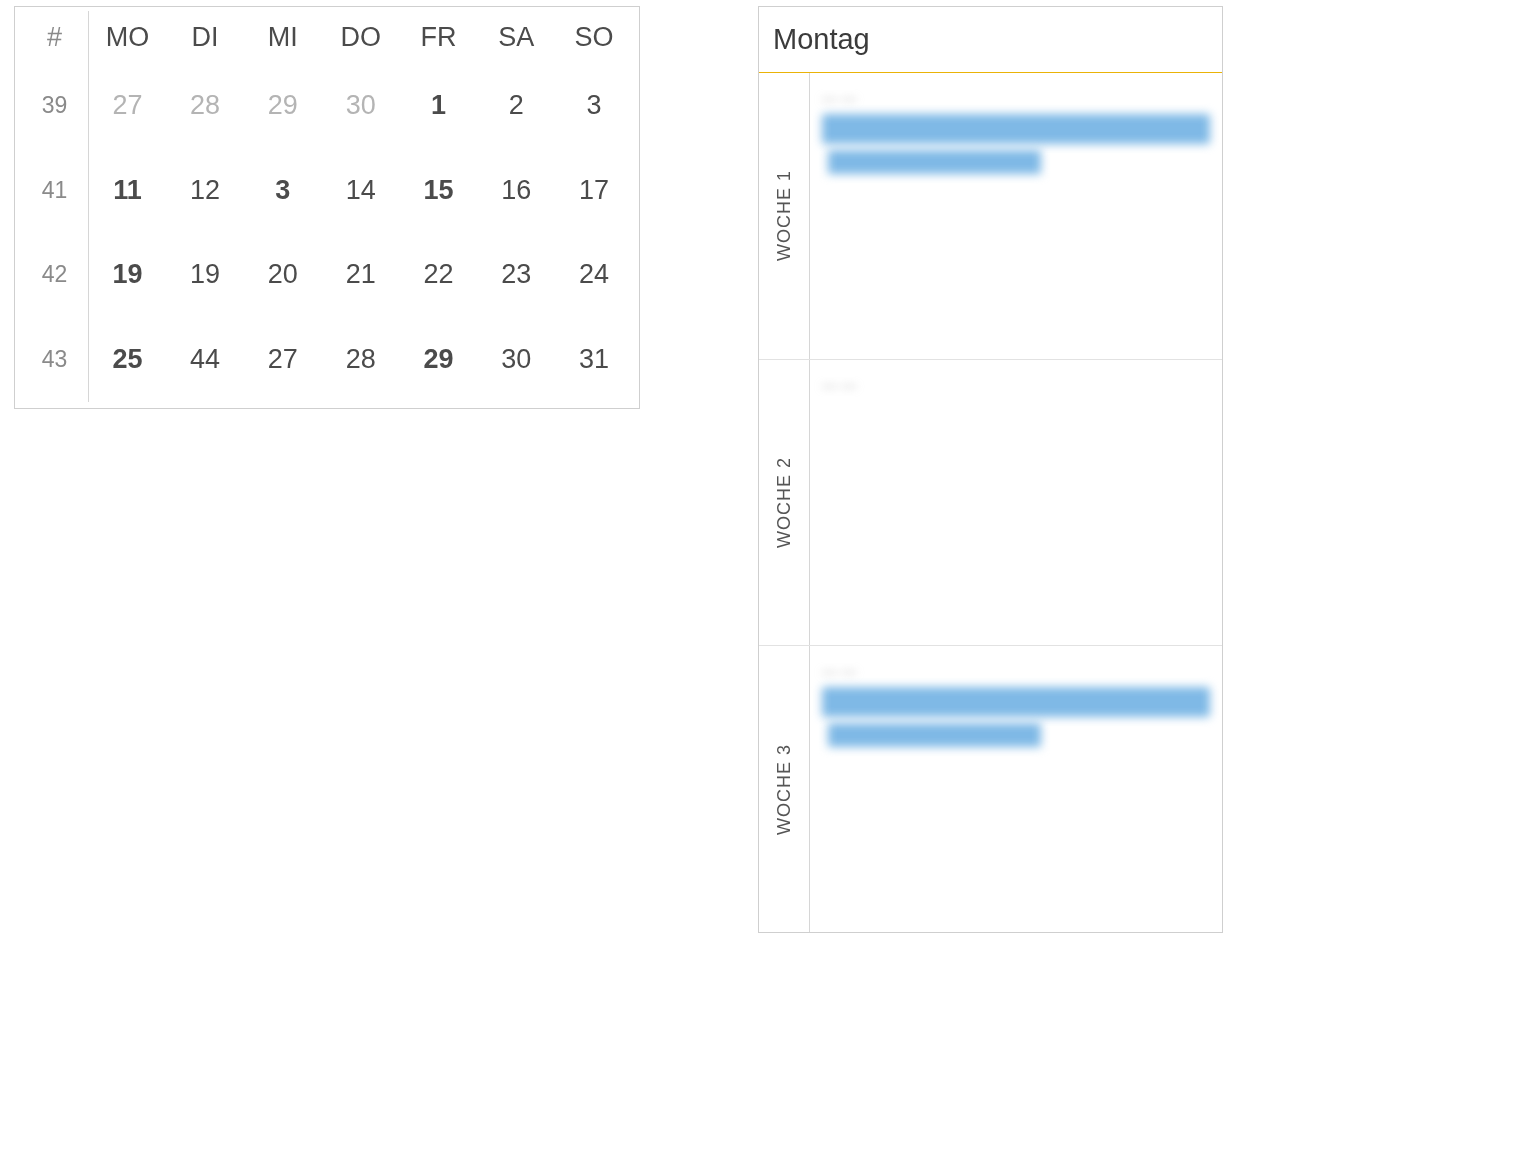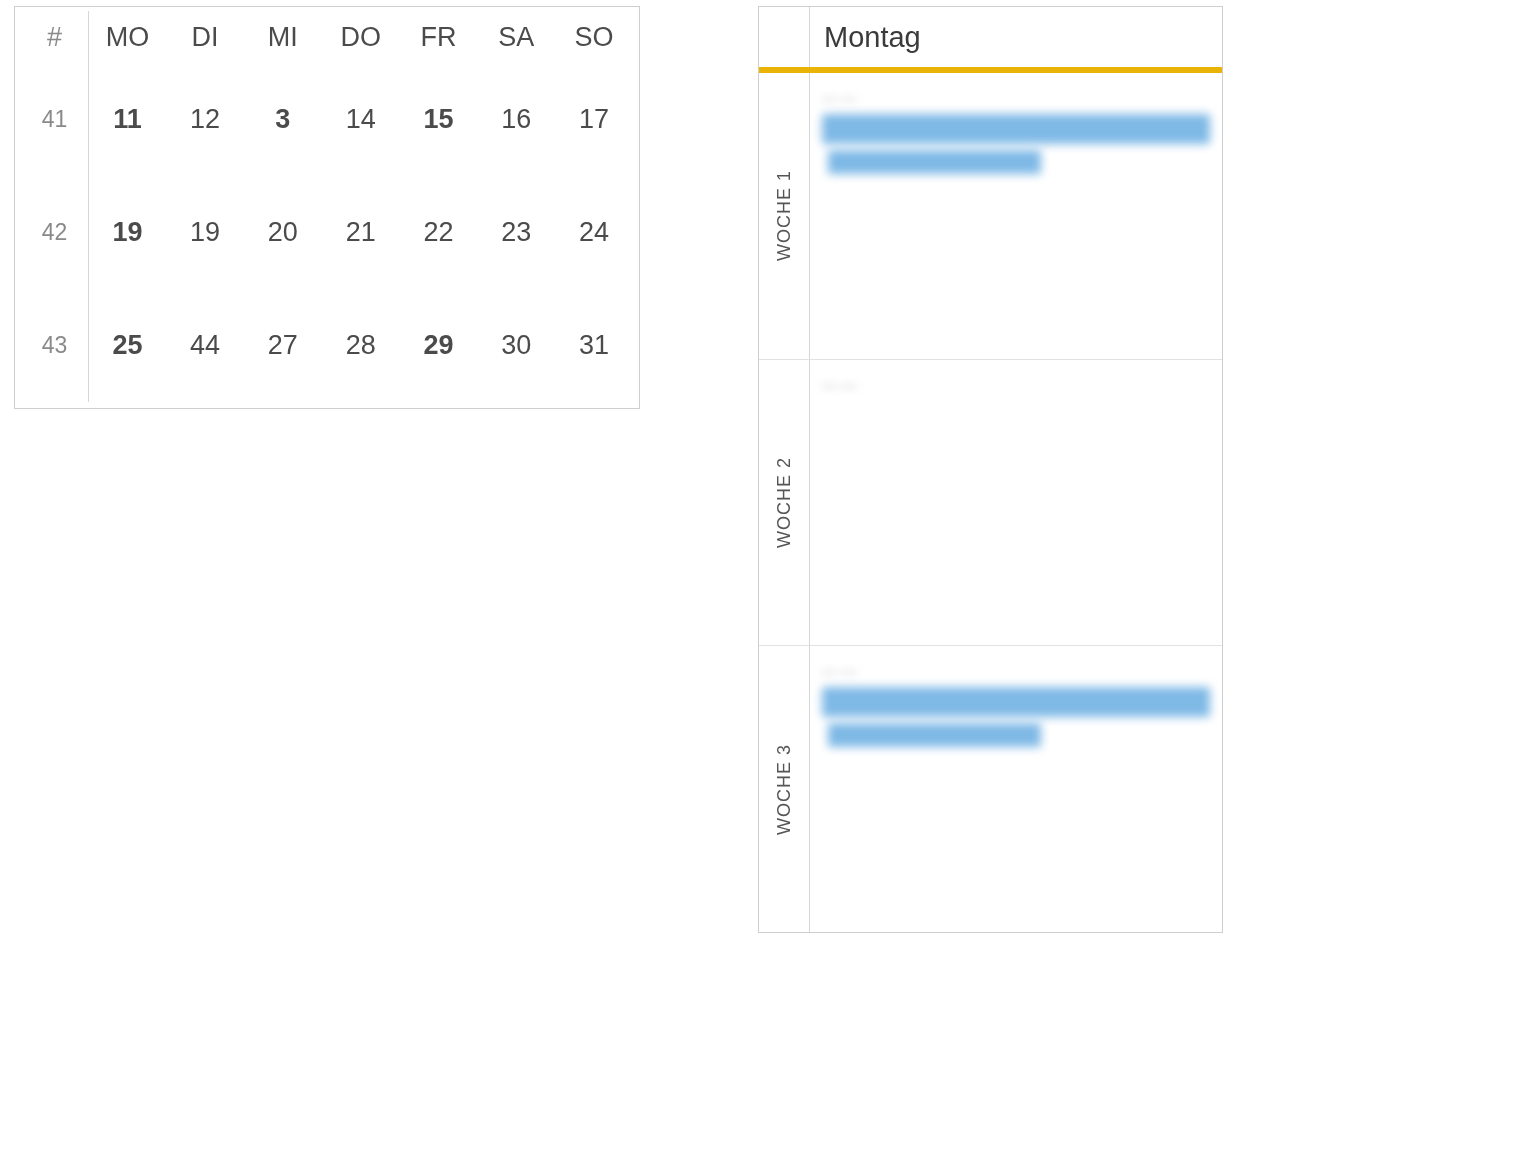--- a/index.html
+++ b/index.html
@@ -86,23 +86,24 @@
     width: 465px;
     height: 927px;
     border: 1px solid #cfcfcf;
     background: #ffffff;
     box-sizing: border-box;
     display: flex;
     flex-direction: column;
   }
   .schedule-header {
     display: flex;
-    border-bottom: 6px solid #eab308;
+    border-bottom: 1px solid #eab308;
     height: 66px;
     box-sizing: border-box;
+    flex-direction: column;
   }
   .schedule-header .gutter {
     width: 50px;
     border-right: 1px solid #d6d6d6;
   }
   .schedule-header .title {
     flex: 1;
     display: flex;
     align-items: center;
     padding-left: 14px;
@@ -186,20 +187,30 @@
           <th>DI</th>
           <th>MI</th>
           <th>DO</th>
           <th>FR</th>
           <th>SA</th>
           <th>SO</th>
         </tr>
       </thead>
       <tbody id="cal-body">
           <tr>
+            <td class="wknum">39</td>
+            <td class="out">27</td>
+            <td class="out">28</td>
+            <td class="out">29</td>
+            <td class="out">30</td>
+            <td class="bold">1</td>
+            <td class="">2</td>
+            <td class="">3</td>
+          </tr>
+          <tr>
             <td class="wknum">41</td>
             <td class="bold">11</td>
             <td class="">12</td>
             <td class="bold">3</td>
             <td class="">14</td>
             <td class="bold">15</td>
             <td class="">16</td>
             <td class="">17</td>
           </tr>
           <tr>

